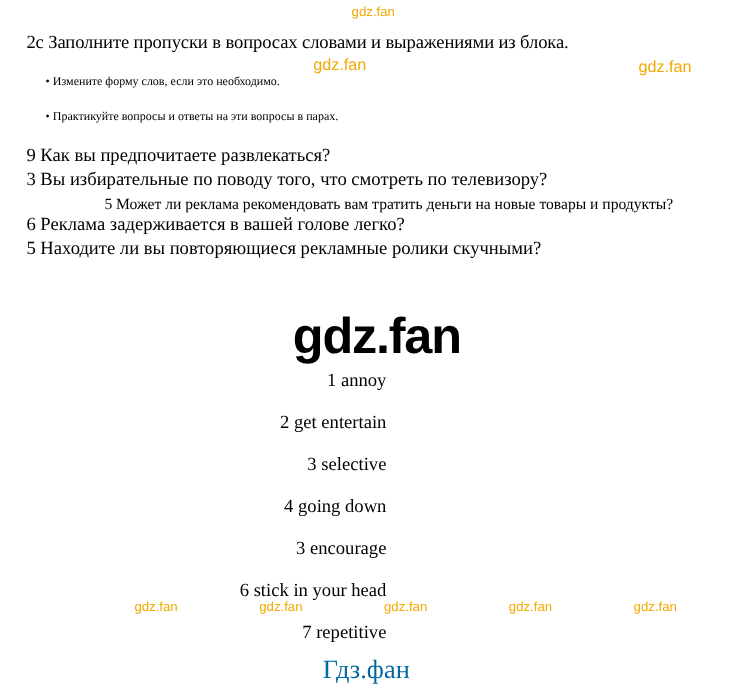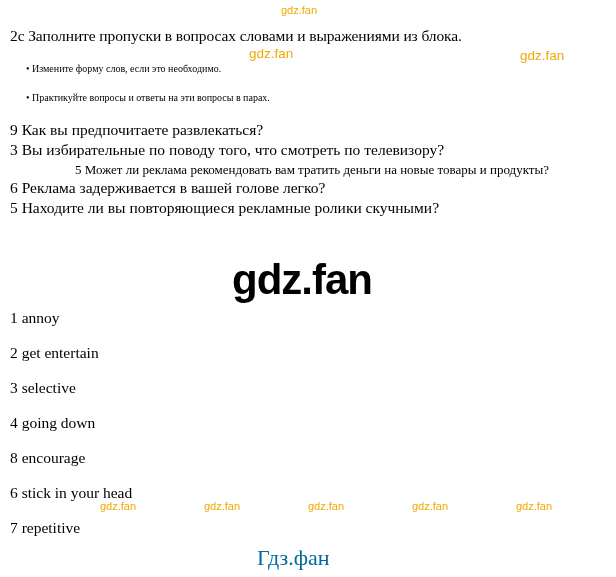--- a/index.html
+++ b/index.html
@@ -10,21 +10,21 @@
     width: 616px;
     height: 577px;
     background: #ffffff;
     font-family: "Liberation Serif", serif;
     color: #000000;
     position: relative;
     overflow: hidden;
   }
   .page {
     position: absolute;
-    left: 4px;
+    left: 16px;
     top: 0;
     width: 584px;
     height: 577px;
   }
   .content {
     position: absolute;
     left: 6px;
     top: 26px;
     width: 604px;
   }
@@ -50,20 +50,21 @@
     font-size: 13px;
     line-height: 1.32;
     margin: 0;
     text-align: center;
   }
   .answers {
     position: absolute;
     left: 6px;
     top: 310px;
     width: 300px;
+    text-align: right;
   }
   .answer-item {
     font-size: 15.5px;
     line-height: 1.0;
     margin: 0 0 19.5px 0;
   }
   
   .wm {
     position: absolute;
     color: #f0a500;
@@ -113,21 +114,21 @@
   <div class="wm wm-mid" style="left:245px; top:46px;"><span>gdz.fan</span></div>
   <div class="wm wm-mid" style="left:516px; top:48px;">gdz.fan</div>
 
   <div class="wm wm-big" style="left:228px; top:256px;">gdz.fan</div>
 
   <div class="answers">
     <p class="answer-item">1 annoy</p>
     <p class="answer-item">2 get entertain</p>
     <p class="answer-item">3 selective</p>
     <p class="answer-item">4 going down</p>
-    <p class="answer-item">8 encourage</p>
+    <p class="answer-item">3 encourage</p>
     <p class="answer-item">6 stick in your head</p>
     <p class="answer-item">7 repetitive</p>
   </div>
 
   <div class="wm wm-small" style="left:96px; top:500px;">gdz.fan</div>
   <div class="wm wm-small" style="left:200px; top:500px;">gdz.fan</div>
   <div class="wm wm-small" style="left:304px; top:500px;">gdz.fan</div>
   <div class="wm wm-small" style="left:408px; top:500px;">gdz.fan</div>
   <div class="wm wm-small" style="left:512px; top:500px;">gdz.fan</div>
 

